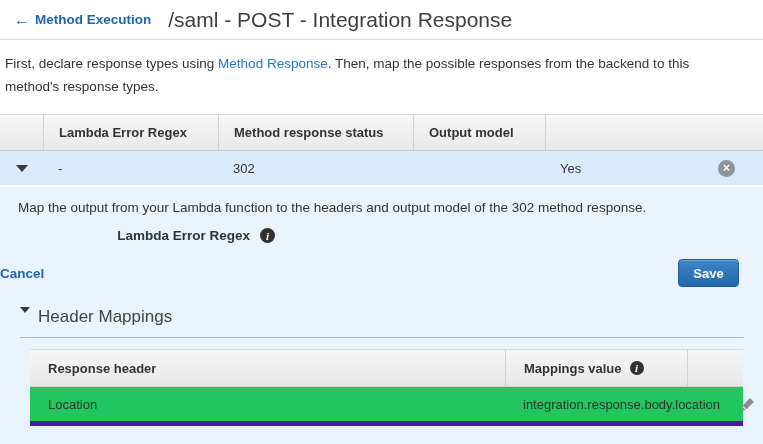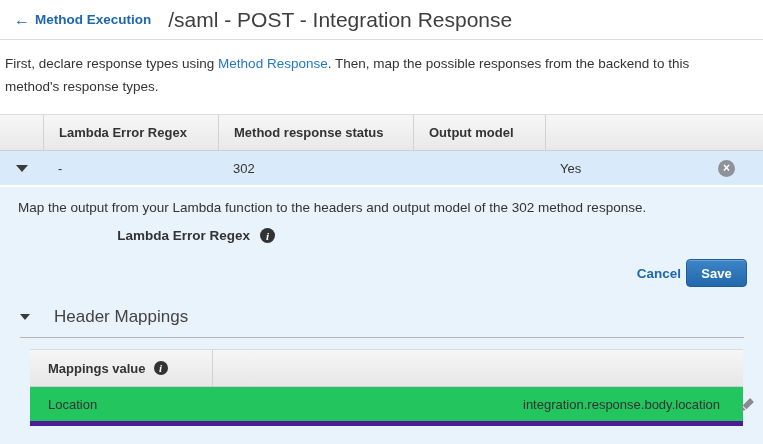--- a/index.html
+++ b/index.html
@@ -52,30 +52,30 @@
   .regex-input { margin-left:13px; width:250px; height:27px; border:1px solid #c0c0c0;
     border-radius:4px; padding:0 8px; font-size:13.5px; color:#333;
     font-family:"Liberation Sans", sans-serif; background:#fff; }
   .regex-input::placeholder { color:#a8a8a8; }
   .info-icon { width:15px; height:15px; border-radius:50%; background:#323232;
     color:#fff; display:inline-flex; align-items:center; justify-content:center;
     font:italic bold 11px "Liberation Serif", serif; margin-left:10px; flex:none; }
   .info-icon.small { width:14px; height:14px; margin-left:8px; }
 
   .btn-row { margin-top:16px; height:28px; display:flex; align-items:center;
-    justify-content:flex-end; padding-right:16px; gap:5px; }
+    justify-content:space-between; padding-right:24px; gap:5px; }
   .cancel-link { color:#1d66b0; font-weight:bold; font-size:13.5px;
     text-decoration:none; cursor:pointer; }
   .save-btn { width:61px; height:28px; border:1px solid #1f5c99; border-radius:4px;
     background:linear-gradient(#3d85c8,#2268ab); color:#fff; font-weight:bold;
     font-size:13px; font-family:"Liberation Sans", sans-serif; cursor:pointer;
     box-shadow:inset 0 1px 0 rgba(255,255,255,.25); }
 
   
-  .hm-title { margin:20px 0 0 20px; display:flex; align-items:center; gap:24px; }
+  .hm-title { margin:20px 0 0 20px; display:flex; gap:8px; }
   .tri-down.small { border-left-width:5px; border-right-width:5px; border-top-width:6px; }
   .hm-title h2 { font-size:17px; font-weight:400; color:#434343; }
   .hm-divider { margin:10px 0 0 20px; width:724px; border-top:1px solid #b7b7b7; }
 
   .hm-table { margin:11px 0 0 30px; width:713px; }
   .hm-hrow { display:flex; height:38px; font-weight:bold; align-items:stretch;
     background:linear-gradient(#f6f6f6,#e7e7e7);
     border-top:1px solid #dadada; border-bottom:1px solid #cfcfcf; }
   .hm-hrow > div { display:flex; align-items:center; padding-left:18px;
     border-left:1px solid #d2d2d2; }
@@ -139,20 +139,21 @@
     </div>
 
     <div class="hm-title">
       <span class="tri-down small"></span>
       <h2>Header Mappings</h2>
     </div>
     <div class="hm-divider"></div>
 
     <div class="hm-table">
       <div class="hm-hrow">
+        <div class="h1">Response header</div>
         <div class="h2">
           <span>Mappings value</span>
           <span class="info-icon small">i</span>
         </div>
         <div class="h3"></div>
       </div>
       <div class="hm-row">
         <div class="h1">Location</div>
         <div class="h2">integration.response.body.location</div>
         <div class="h3">

